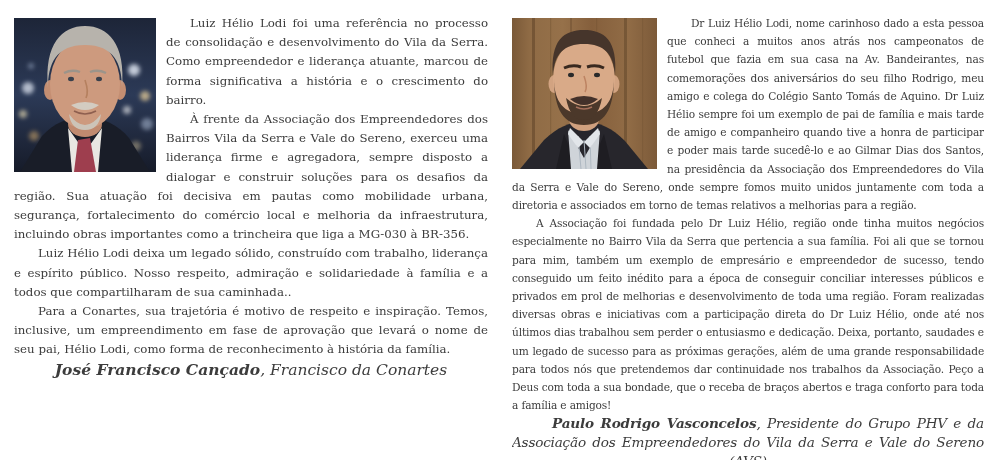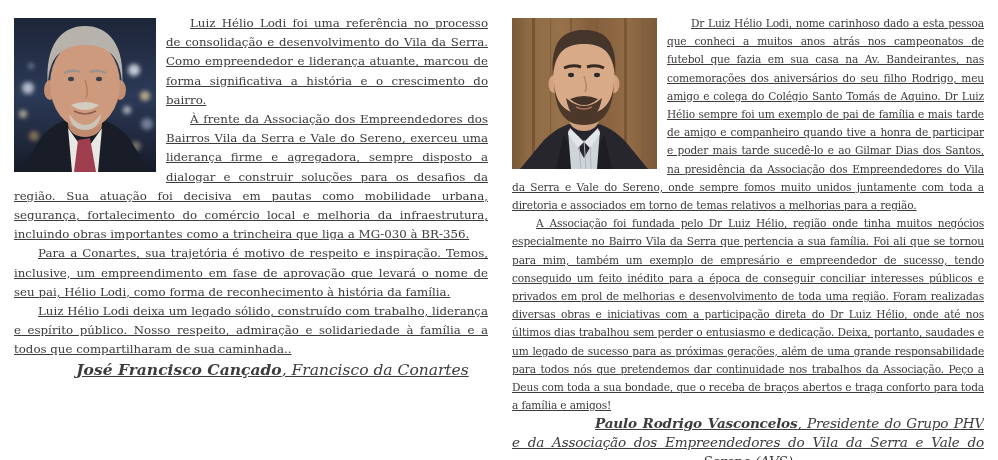--- a/index.html
+++ b/index.html
@@ -1,29 +1,29 @@
 <!DOCTYPE html>
 <html><head>
 <meta charset="utf-8">
 <style>
   html,body{margin:0;padding:0;background:#ffffff;}
   .page{
     position:relative;width:998px;height:460px;background:#ffffff;
     font-family:"DejaVu Serif", serif;color:#3c3c3c;overflow:hidden;
   }
-  .column{position:absolute;top:14px;overflow:hidden;height:446px;text-decoration:underline;}
+  .column{position:absolute;top:14px;overflow:hidden;height:446px;}
   .column.left{left:14px;width:474px;}
   .column.right{left:512px;width:472px;}
   figure.photo{margin:4px 10px 4px 0;float:left;overflow:hidden;}
   figure.photo svg{display:block;}
   p.body{margin:0;text-align:justify;text-indent:24px;hyphens:none;}
   .column.left  p.body{font-size:11.8px;line-height:19.2px;}
   .column.right p.body{font-size:10.6px;line-height:18.2px;letter-spacing:-0.15px;}
   p.signature{font-style:italic;margin:0;}
-  .sig-name{font-weight:bold;font-style:italic;margin-left:43px;}
+  .sig-name{font-weight:bold;font-style:italic;}
   .sig-left{margin-top:12px;text-align:center;font-size:15.5px;line-height:19px;}
   .sig-right{margin-top:9px;text-align:justify;text-align-last:center;text-indent:40px;
              font-size:13.6px;line-height:18.6px;letter-spacing:-0.2px;}
 </style>
 </head>
 <body>
 
 <div class="page">
 
   <section class="column left">
@@ -65,22 +65,22 @@
         <ellipse cx="85" cy="61" rx="3" ry="2.2" fill="#39404c"></ellipse>
         <path d="M71 62 q4 12 1 18" stroke="#b5805f" stroke-width="1.6" fill="none"></path>
         <path d="M57 87 q14 -6 28 0 q-6 5 -14 5 q-8 0 -14 -5 Z" fill="#d3ccc1"></path>
         <path d="M60 93 q11 6 22 0" stroke="#8e5f4f" stroke-width="1.6" fill="none"></path>
         <path d="M55 96 q16 22 32 0 q-2 16 -16 16 q-14 0 -16 -16 Z" fill="#ccc4b8"></path>
       </svg>
     </figure>
 
     <p class="body">Luiz Hélio Lodi foi uma referência no processo de consolidação e desenvolvimento do Vila da Serra. Como empreendedor e liderança atuante, marcou de forma significativa a história e o crescimento do bairro.</p>
     <p class="body">À frente da Associação dos Empreendedores dos Bairros Vila da Serra e Vale do Sereno, exerceu uma liderança firme e agregadora, sempre disposto a dialogar e construir soluções para os desafios da região. Sua atuação foi decisiva em pautas como mobilidade urbana, segurança, fortalecimento do comércio local e melhoria da infraestrutura, incluindo obras importantes como a trincheira que liga a MG-030 à BR-356.</p>
+    <p class="body">Luiz Hélio Lodi deixa um legado sólido, construído com trabalho, liderança e espírito público. Nosso respeito, admiração e solidariedade à família e a todos que compartilharam de sua caminhada..</p>
     <p class="body">Para a Conartes, sua trajetória é motivo de respeito e inspiração. Temos, inclusive, um empreendimento em fase de aprovação que levará o nome de seu pai, Hélio Lodi, como forma de reconhecimento à história da família.</p>
-    <p class="body">Luiz Hélio Lodi deixa um legado sólido, construído com trabalho, liderança e espírito público. Nosso respeito, admiração e solidariedade à família e a todos que compartilharam de sua caminhada..</p>
 
     <p class="signature sig-left"><strong class="sig-name">José Francisco Cançado</strong><span class="sig-role">, Francisco da Conartes</span></p>
   </section>
 
   <section class="column right">
     <figure class="photo" aria-label="man with dark hair and full beard, dark suit and light striped shirt, wood panel background">
       <svg width="145" height="151" viewBox="0 0 145 151">
         <defs>
           <linearGradient id="rwood" x1="0" y1="0" x2="1" y2="0">
             <stop offset="0" stop-color="#7a5938"></stop>

